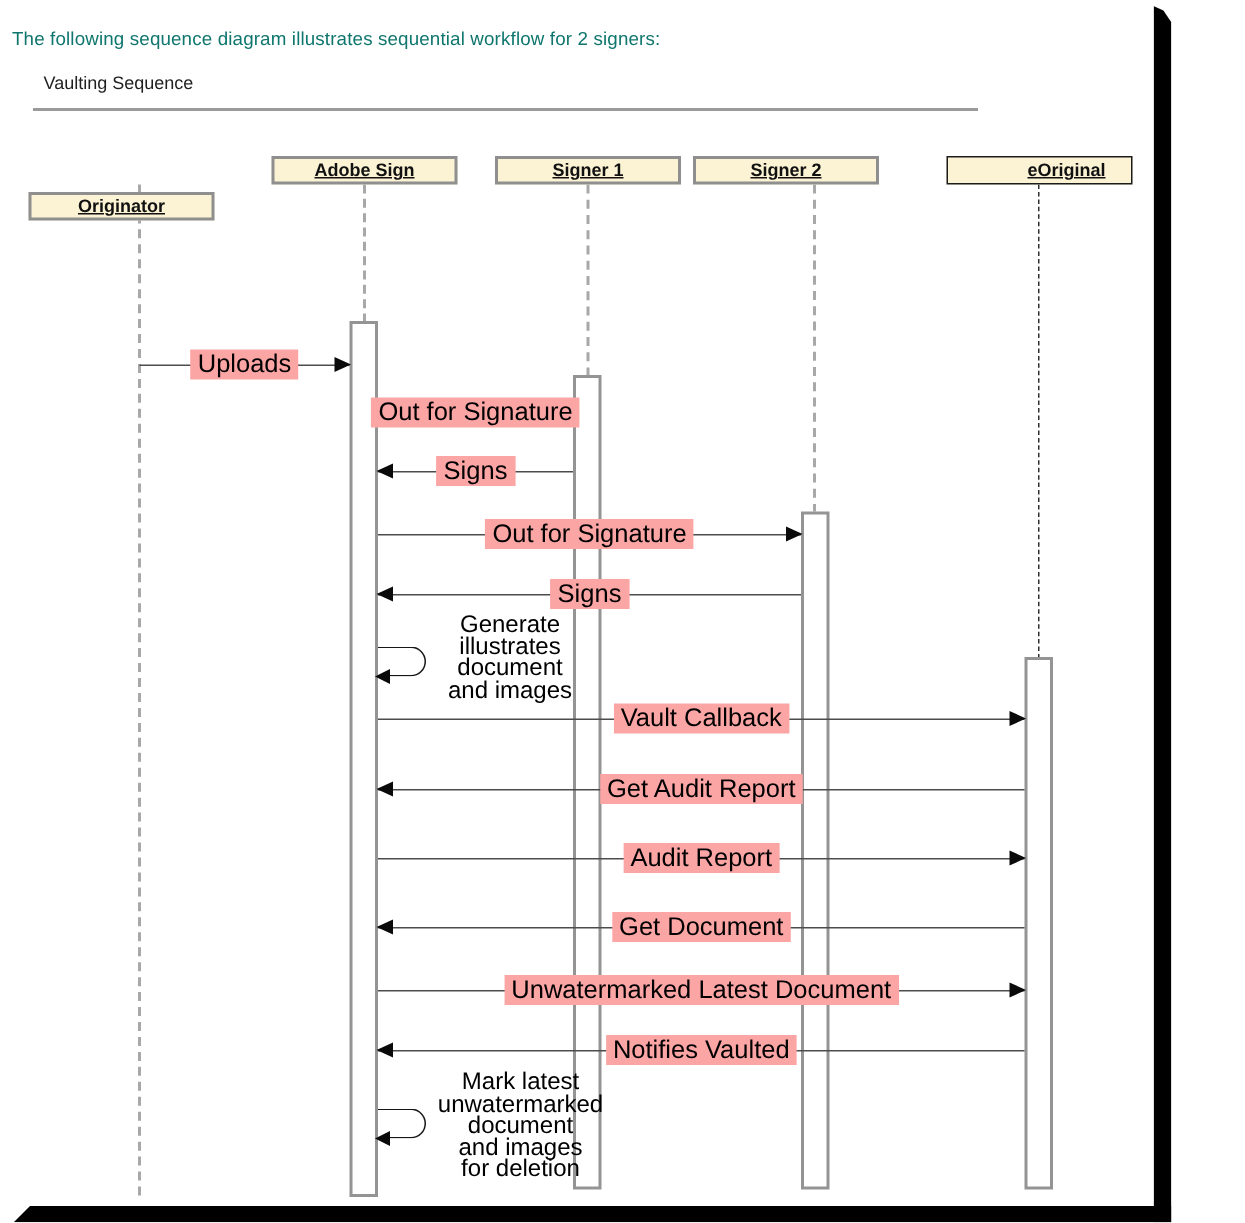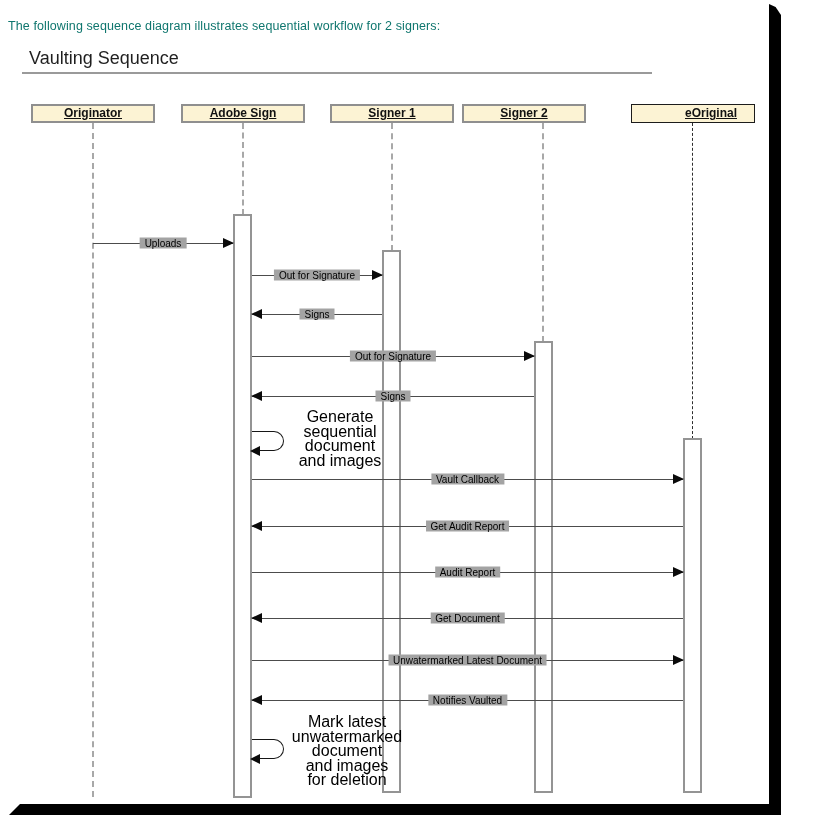--- a/index.html
+++ b/index.html
@@ -6,34 +6,34 @@
   body{
     width:830px;height:815px;position:relative;overflow:hidden;
     background:#ffffff;font-family:"Liberation Sans",sans-serif;
   }
   .panel{position:absolute;left:0;top:0;width:769px;height:804px;background:#fff;}
   .shadow-r{position:absolute;left:769px;top:4px;width:12px;height:811px;background:#000;
     clip-path:polygon(0 0,55% 3px,100% 11px,100% 100%,0 100%);}
   .shadow-b{position:absolute;left:9px;top:804px;width:772px;height:11px;background:#000;
     clip-path:polygon(0 100%,11px 0,100% 0,100% 100%);}
   .intro{position:absolute;left:8px;top:6px;font-size:12.5px;letter-spacing:.1px;}
-  .title{position:absolute;left:29px;top:48px;font-size:18px;}
+  .title{position:absolute;left:29px;top:48px;font-size:12px;}
   .rule{position:absolute;left:22px;top:72px;width:630px;height:2px;}
   #diagram{position:absolute;left:0;top:0;width:830px;height:815px;}
   .actor{position:absolute;top:104px;width:124px;height:19px;box-sizing:border-box;
     border:2px solid #8f8f8f;background:#fcf3d4;text-align:center;
     font-size:12px;font-weight:bold;text-decoration:underline;color:#111;line-height:15px;}
   .actor.dark{border:1.5px solid #1c1c1c;line-height:16px;padding-left:36px;}
   .lifeline{position:absolute;width:0;border-left:2px dashed #a8a8a8;}
   .lifeline.dark{border-left:1.5px dashed #2e2e2e;}
   .activation{position:absolute;width:19px;box-sizing:border-box;
     border:2px solid #949494;background:#ffffff;}
   .msg{position:absolute;height:0;border-top:1.5px solid #4c4c4c;}
   .msg .lbl{position:absolute;left:50%;top:-1px;transform:translate(-50%,-50%);
-    background:#a3a3a3;padding:0 5px;font-size:10px;color:#000;white-space:nowrap;}
+    background:#fca5a5;padding:0 5px;font-size:17px;color:#000;white-space:nowrap;}
   .arr{position:absolute;width:0;height:0;
     border-top:5.5px solid transparent;border-bottom:5.5px solid transparent;top:-6.5px;}
   .arr.r{right:-1px;border-left:11px solid #0a0a0a;}
   .arr.l{left:-1px;border-right:11px solid #0a0a0a;}
   .loop{position:absolute;width:32px;height:20px;box-sizing:border-box;
     border:1.5px solid #161616;border-left:none;border-radius:0 15px 15px 0;}
   .loop .arr{top:auto;bottom:-6px;left:-2px;border-right:10px solid #0a0a0a;
     border-top:5px solid transparent;border-bottom:5px solid transparent;}
   .self-text{position:absolute;transform:translateX(-50%);text-align:center;
     font-size:16px;line-height:14.6px;color:#000;white-space:nowrap;}
@@ -48,35 +48,35 @@
 <p class="intro" style="color: #0f766e;">The following sequence diagram illustrates sequential workflow for 2 signers:</p>
 <div class="title" style="color: rgb(31, 31, 31);">Vaulting Sequence</div>
 <div class="rule" style="background: rgb(154, 154, 154);"></div>
 
 <div id="diagram">
     <div class="lifeline" style="left: 92px; top: 123px; height: 674px;"></div>
     <div class="lifeline" style="left: 242px; top: 123px; height: 92px;"></div>
     <div class="lifeline" style="left: 391px; top: 123px; height: 128px;"></div>
     <div class="lifeline" style="left: 542px; top: 123px; height: 219px;"></div>
     <div class="lifeline dark" style="left: 692px; top: 123px; height: 316px;"></div>
-    <div class="actor" style="left: 31px;">Originator</div>
+    <div class="actor" style="left: 19px; margin-top: 24px;">Originator</div>
     <div class="actor" style="left: 181px;">Adobe Sign</div>
     <div class="actor" style="left: 330px;">Signer 1</div>
     <div class="actor" style="left: 462px;">Signer 2</div>
     <div class="actor dark" style="left: 631px;">eOriginal</div>
     <div class="activation" style="left: 233px; top: 214px; height: 584px;"></div>
     <div class="activation" style="left: 382px; top: 250px; height: 543px;"></div>
     <div class="activation" style="left: 534px; top: 341px; height: 452px;"></div>
     <div class="activation" style="left: 683px; top: 438px; height: 355px;"></div>
     <div class="loop" style="left: 252px; top: 431px;">
       <div class="arr"></div>
     </div>
     <div class="self-text" style="left: 340px; top: 410px;">
       <div>Generate</div>
-      <div>sequential</div>
+      <div>illustrates</div>
       <div>document</div>
       <div>and images</div>
     </div>
     <div class="loop" style="left: 252px; top: 739px;">
       <div class="arr"></div>
     </div>
     <div class="self-text" style="left: 347px; top: 715px;">
       <div>Mark latest</div>
       <div>unwatermarked</div>
       <div>document</div>

